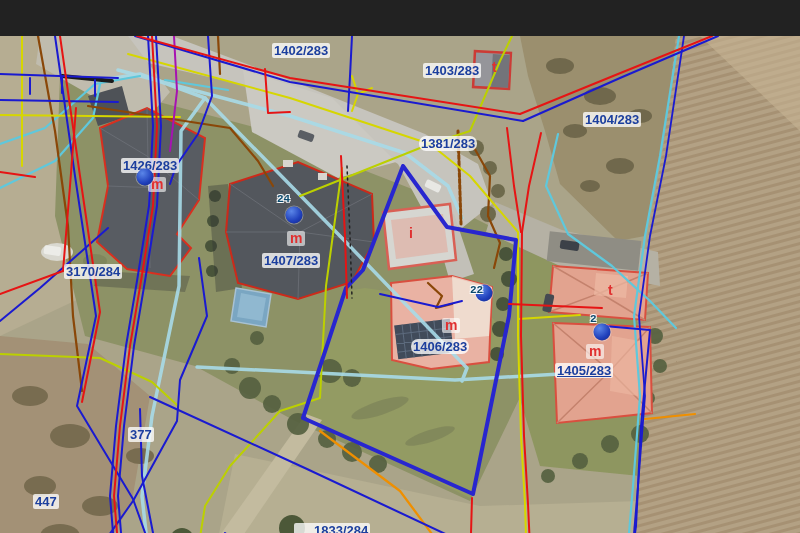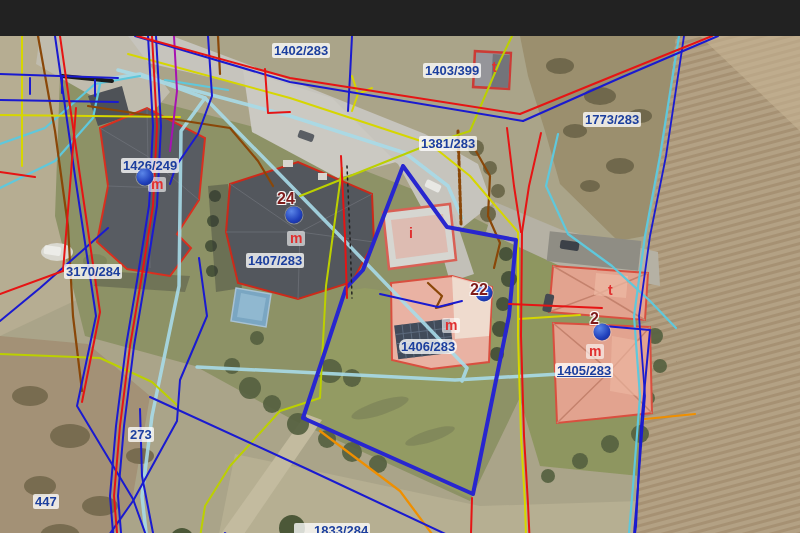--- a/index.html
+++ b/index.html
@@ -10,23 +10,24 @@
     margin-top:36px;
   }
   .stage svg{position:absolute;left:0;top:0;z-index:1;}
   .overlay{position:absolute;left:0;top:0;width:800px;height:533px;z-index:5;}
   .plabel{
     position:absolute;background:rgba(255,255,255,0.78);color:#1c3f9e;
     font-weight:bold;font-size:13px;line-height:15px;padding:0 2px;
     border-radius:2px;white-space:nowrap;z-index:6;
   }
   .addr-num{
-    position:absolute;color:#7f1d1d;font-weight:bold;font-size:16px;line-height:16px;z-index:8;
+    position:absolute;color:#0c4a6e;font-weight:bold;font-size:11px;line-height:16px;z-index:8;
     text-shadow:-1px -1px 0 rgba(255,255,255,.9),1px -1px 0 rgba(255,255,255,.9),
                 -1px 1px 0 rgba(255,255,255,.9),1px 1px 0 rgba(255,255,255,.9);
+    font-family:Liberation Mono, monospace;
   }
   .addr-dot{
     position:absolute;width:17px;height:17px;border-radius:50%;z-index:7;
     background:radial-gradient(circle at 35% 28%, #5b86e8, #1f3fbb 60%, #132484);
     transform:translate(-50%,-50%);
     box-shadow:0 0 0 1px rgba(240,245,255,0.35);
   }
   .bletter{
     position:absolute;color:#e03030;font-weight:bold;font-size:14px;line-height:15px;
     z-index:6;padding:0 3px;border-radius:2px;
@@ -276,29 +277,29 @@
       <polyline points="60,0 80,140 100,276 82,366"></polyline>
       <polyline points="265,33 268,77 290,76"></polyline>
     </g>
 
     <polyline points="347,130 350,200 352,262" stroke="#222222" stroke-width="1.5" stroke-dasharray="2,4"></polyline>
   </g>
 </svg>
 
 <div class="overlay" id="overlay">
       <div class="plabel" style="left: 272px; top: 7px;">1402/283</div>
-      <div class="plabel" style="left: 423px; top: 27px;">1403/399</div>
-      <div class="plabel" style="left: 583px; top: 76px;">1773/283</div>
-      <div class="plabel" style="left: 419px; top: 100px;">1381/283</div>
-      <div class="plabel" style="left: 121px; top: 122px;">1426/249</div>
+      <div class="plabel" style="left: 423px; top: 27px;">1403/283</div>
+      <div class="plabel" style="left: 583px; top: 76px;">1404/283</div>
+      <div class="plabel" style="left: 419px; top: 100px; border-radius: 7px;">1381/283</div>
+      <div class="plabel" style="left: 121px; top: 122px;">1426/283</div>
       <div class="plabel" style="left: 64px; top: 228px;">3170/284</div>
-      <div class="plabel" style="left: 246px; top: 217px; text-align: right;">1407/283</div>
-      <div class="plabel" style="left: 399px; top: 303px; border-radius: 7px;">1406/283</div>
+      <div class="plabel" style="left: 262px; top: 217px; text-align: right;">1407/283</div>
+      <div class="plabel" style="left: 411px; top: 303px; border-radius: 7px;">1406/283</div>
       <div class="plabel" style="left: 555px; top: 327px; text-decoration: underline;">1405/283</div>
-      <div class="plabel" style="left: 128px; top: 391px;">273</div>
+      <div class="plabel" style="left: 128px; top: 391px;">377</div>
       <div class="plabel" style="left: 33px; top: 458px;">447</div>
       <div class="plabel" style="left: 294px; top: 487px; padding-left: 20px;">1833/284</div>
       <div class="bletter boxed" style="left: 148px; top: 141px;">m</div>
       <div class="bletter boxed" style="left: 287px; top: 195px;">m</div>
       <div class="bletter boxed" style="left: 442px; top: 282px;">m</div>
       <div class="bletter boxed" style="left: 586px; top: 308px;">m</div>
       <div class="bletter" style="left: 489px; top: 24px;">t</div>
       <div class="bletter" style="left: 605px; top: 247px;">t</div>
       <div class="bletter" style="left: 406px; top: 190px;">i</div>
       <div class="addr-dot" style="left: 294px; top: 179px;"></div>

